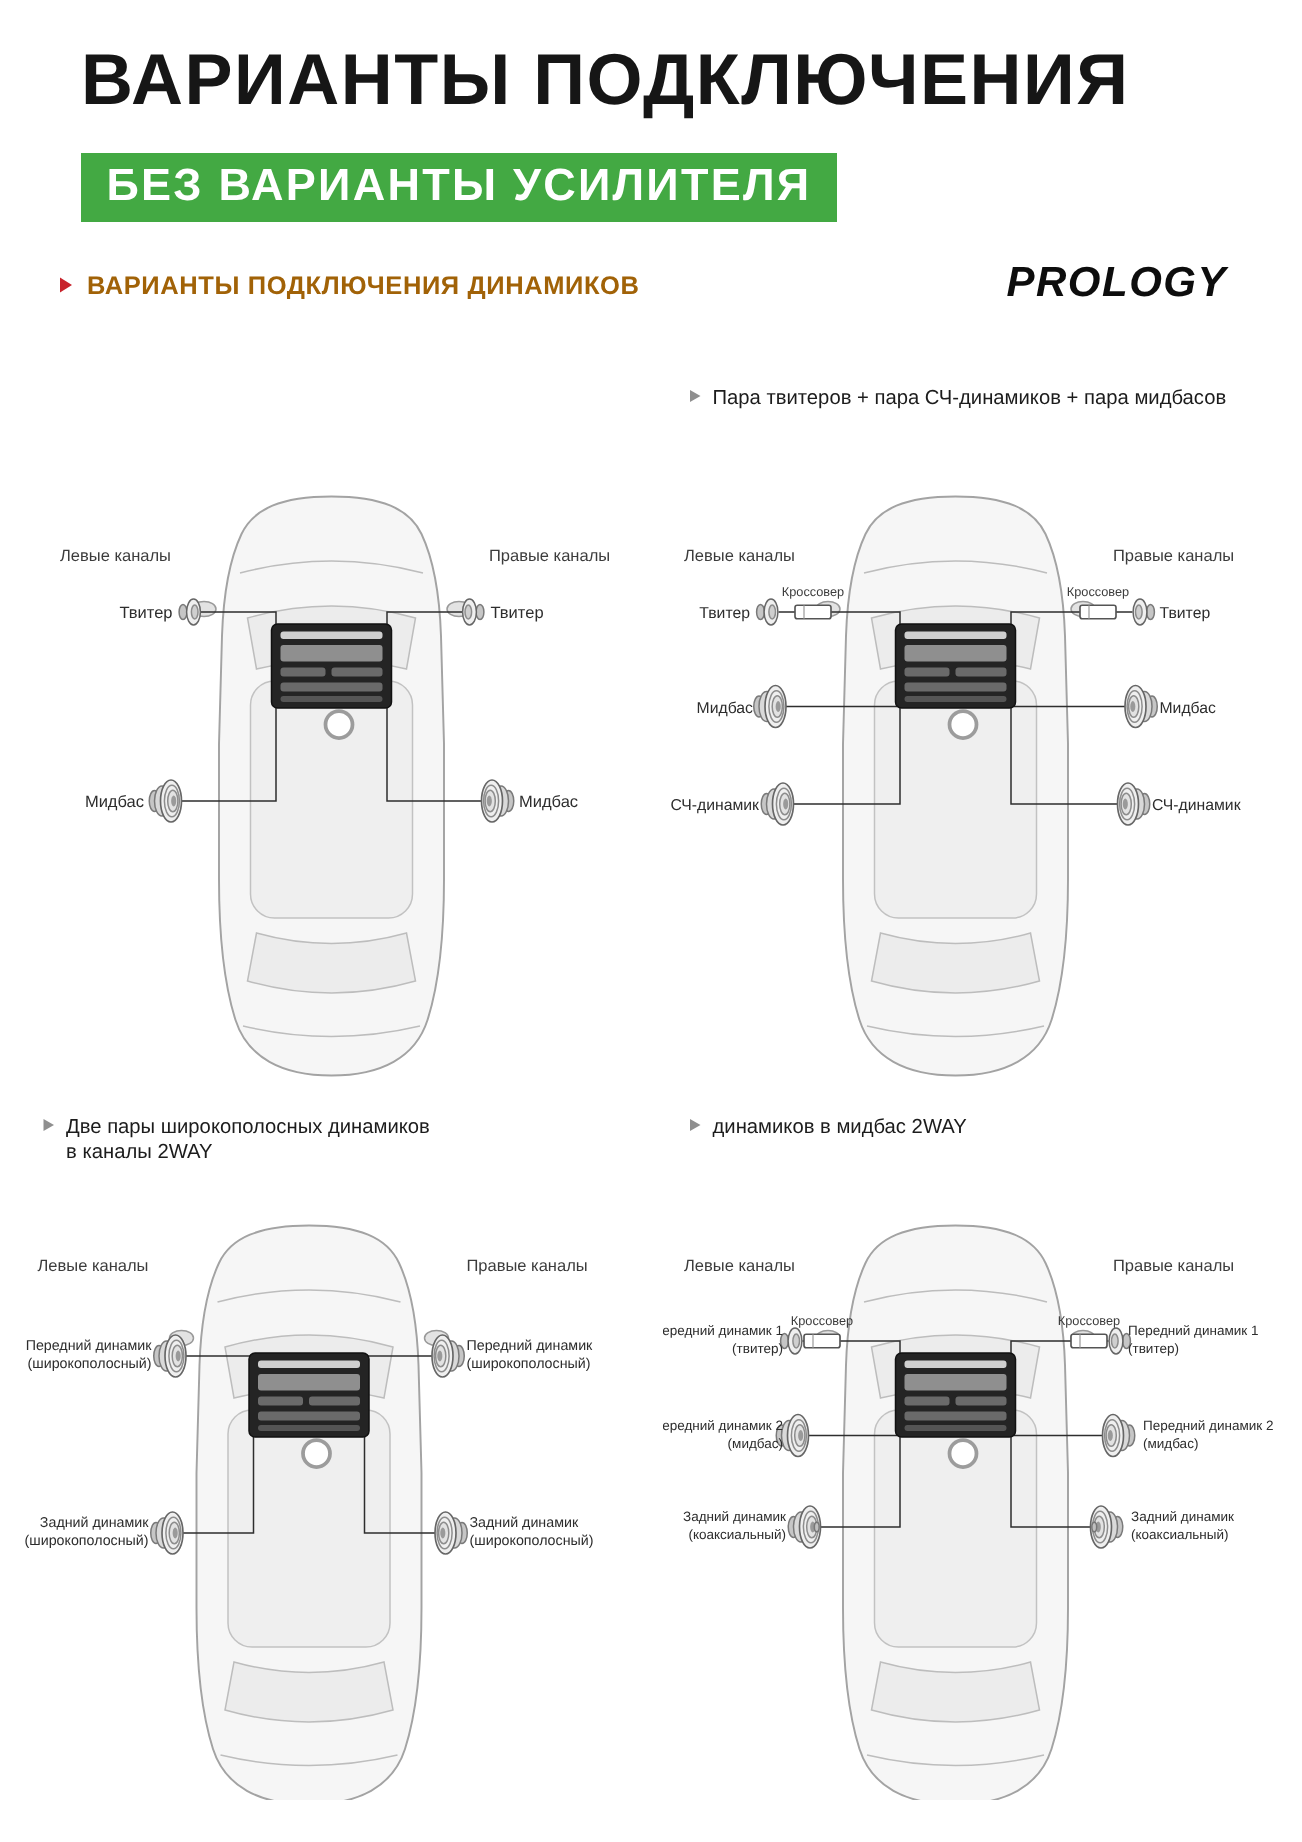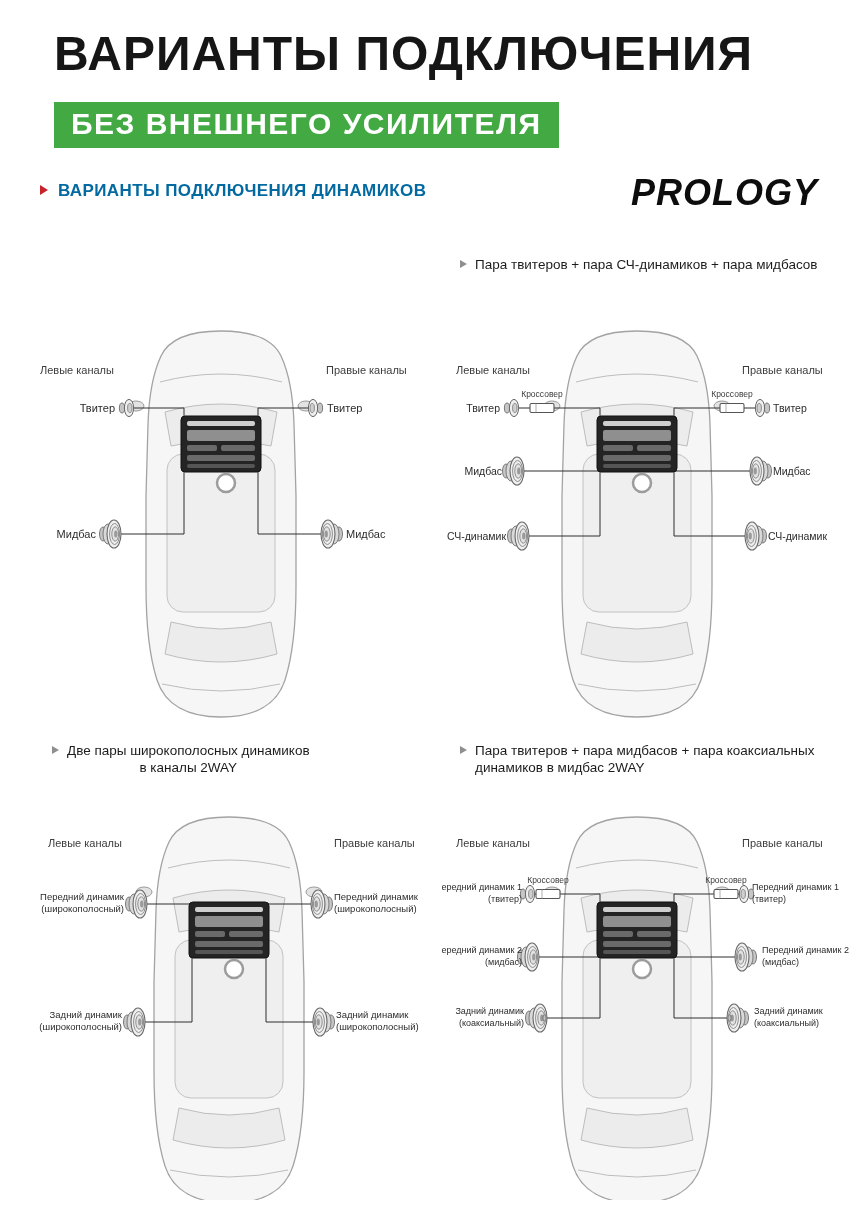--- a/index.html
+++ b/index.html
@@ -8,33 +8,33 @@
 
   .title{position:absolute;left:54px;top:26px;font-size:48px;font-weight:bold;
          letter-spacing:1px;color:#161616;white-space:nowrap;}
 
   .banner{position:absolute;left:54px;top:102px;display:inline-block;
           background:var(--accent-green,#43A943);color:#fff;font-size:30px;font-weight:bold;
           letter-spacing:1.5px;padding:5px 17px 7px 17px;white-space:nowrap;}
 
   .section-heading{position:absolute;left:40px;top:180px;display:flex;gap:10px;}
   .section-heading .lines{display:flex;flex-direction:column;font-size:17px;font-weight:bold;
-          line-height:1.32;letter-spacing:0.4px;color:#0369a1;}
+          line-height:1.32;letter-spacing:0.4px;color:#a16207;}
   .tri{width:0;height:0;border-top:5px solid transparent;border-bottom:5px solid transparent;
        border-left:8px solid #8f8f8f;margin-top:5px;flex:0 0 auto;}
   .tri.red{border-left-color:var(--accent-red,#C8232C);}
   .tri.small{border-top-width:4px;border-bottom-width:4px;border-left-width:7px;margin-top:4px;}
 
-  .brand{position:absolute;right:50px;top:172px;font-size:36px;font-weight:bold;font-style:italic;
+  .brand{position:absolute;right:50px;top:172px;font-size:28px;font-weight:bold;font-style:italic;
          letter-spacing:1px;color:#0d0d0d;}
 
   .quadrant{position:absolute;width:410px;height:482px;}
   .q1{left:26px;top:256px;}
   .q2{left:442px;top:256px;}
-  .q3{left:34px;top:742px;text-align:center;}
+  .q3{left:11px;top:742px;}
   .q4{left:442px;top:742px;}
 
   .caption{display:flex;gap:8px;padding-left:18px;font-size:13.5px;color:#1c1c1c;line-height:1.28;}
   .caption .lines{display:flex;flex-direction:column;}
 
   .diag{position:absolute;left:0;top:30px;width:410px;height:445px;}
 
   svg text{font-family:"Liberation Sans","DejaVu Sans",sans-serif;fill:#2d2d2d;}
   .chan{font-size:11px;fill:#3c3c3c;}
   .t11{font-size:11px;}
@@ -94,21 +94,21 @@
       <rect x="-12" y="-4.5" width="24" height="9" rx="1.5" fill="#fff" stroke="#555" stroke-width="1.1"></rect>
       <line x1="-6" y1="-4.5" x2="-6" y2="4.5" stroke="#999" stroke-width="0.8"></line>
     </g>
   </defs>
 </svg>
 
 <div class="page">
 
   <div class="title">ВАРИАНТЫ ПОДКЛЮЧЕНИЯ</div>
 
-  <div class="banner">БЕЗ ВНЕШНЕГО УСИЛИТЕЛЯ</div>
+  <div class="banner">БЕЗ ВАРИАНТЫ УСИЛИТЕЛЯ</div>
 
   <div class="section-heading">
     <span class="tri red"></span>
     <span class="lines">
       <span>ВАРИАНТЫ ПОДКЛЮЧЕНИЯ ДИНАМИКОВ</span>
     </span>
   </div>
 
   <div class="brand">PROLOGY</div>
 
@@ -204,21 +204,20 @@
       <text x="88" y="258" text-anchor="end" class="t95">(широкополосный)</text>
       <text x="302" y="246" class="t95">Задний динамик</text>
       <text x="302" y="258" class="t95">(широкополосный)</text>
     </svg>
   </section>
 
   <section class="quadrant q4">
     <div class="caption">
       <span class="tri small"></span>
       <span class="lines">
-        <span>Пара твитеров + пара мидбасов + пара коаксиальных</span>
         <span>динамиков в мидбас 2WAY</span>
       </span>
     </div>
     <svg class="diag" viewBox="0 0 410 445">
       <use href="#car-body"></use>
       <g class="wires">
         <polyline points="93,122 94,122"></polyline>
         <polyline points="118,122 158,122 158,246 105,246"></polyline>
         <polyline points="97,185 158,185"></polyline>
         <polyline points="297,122 296,122"></polyline>

